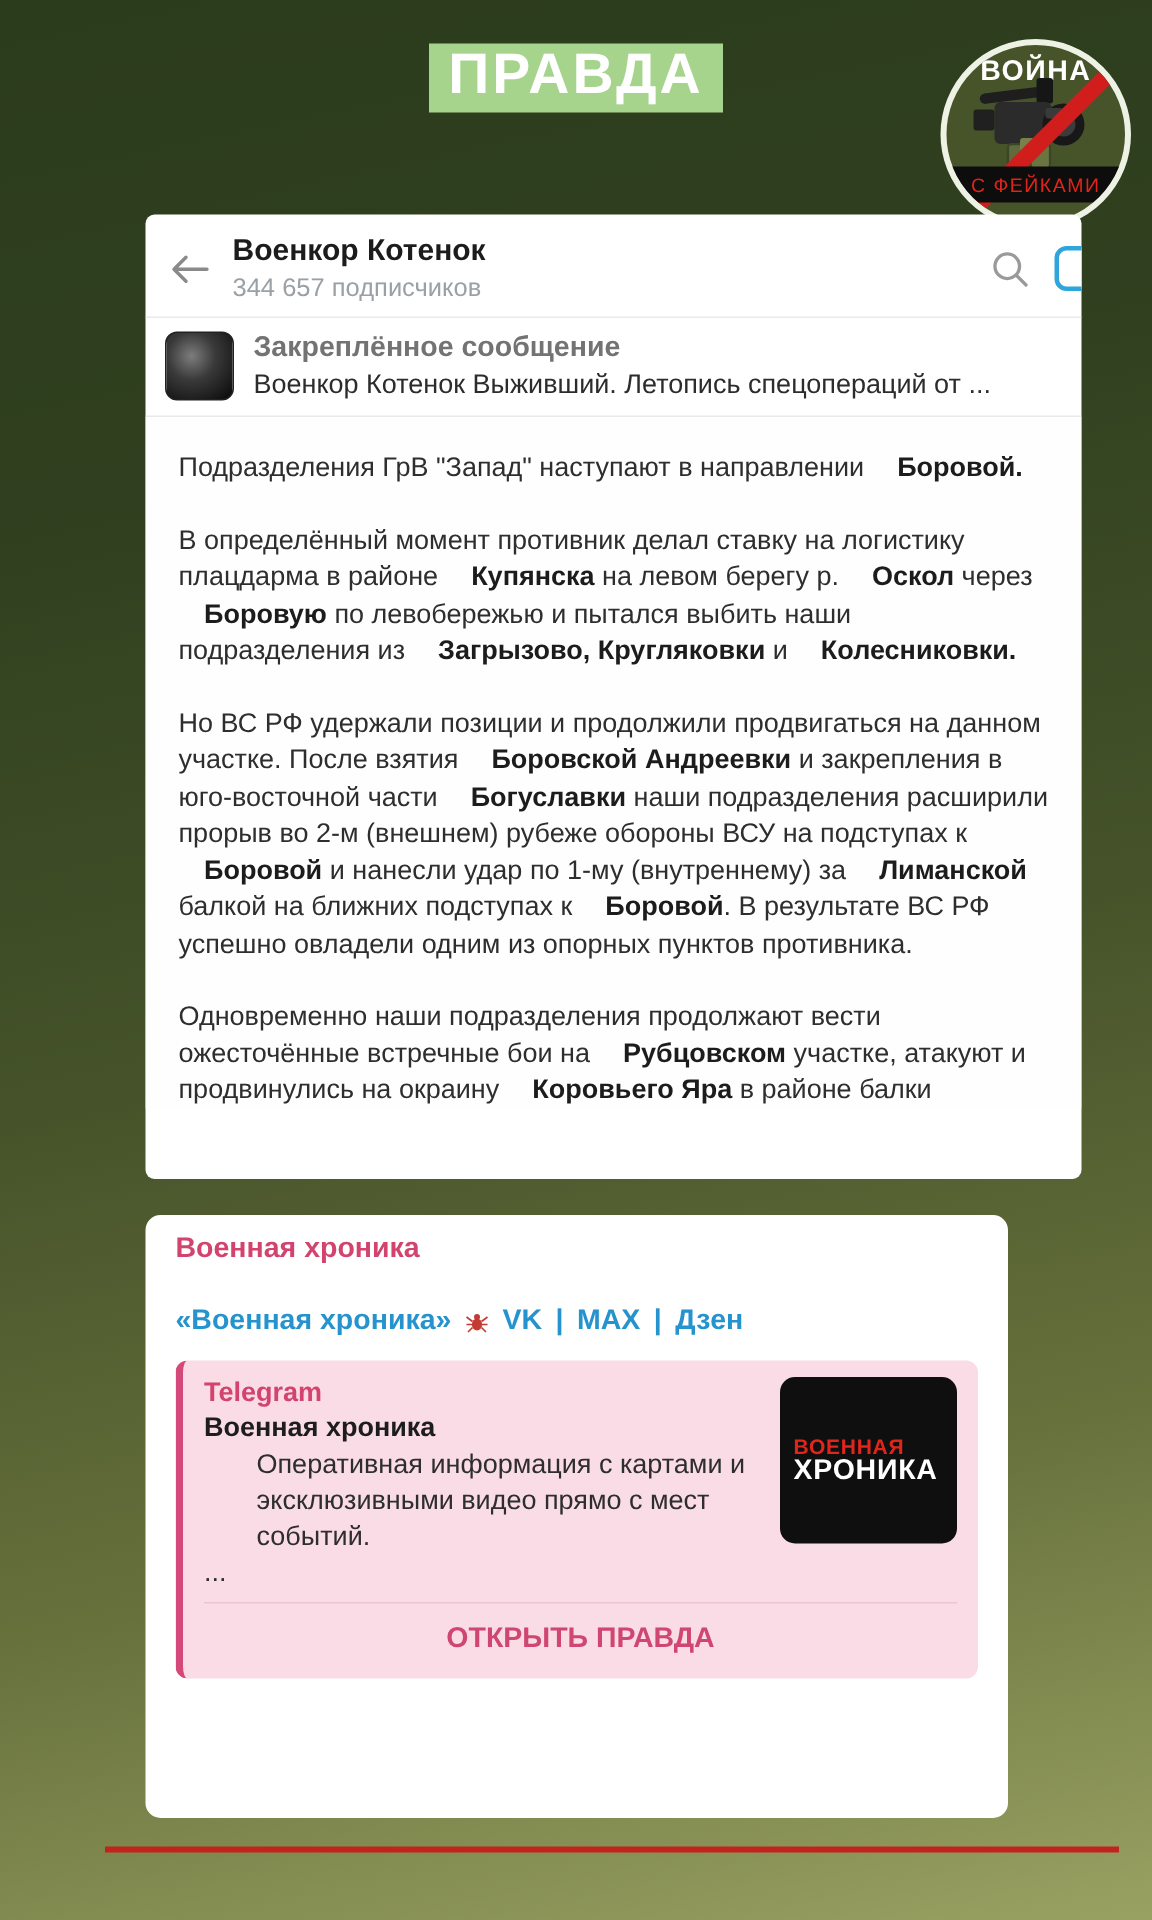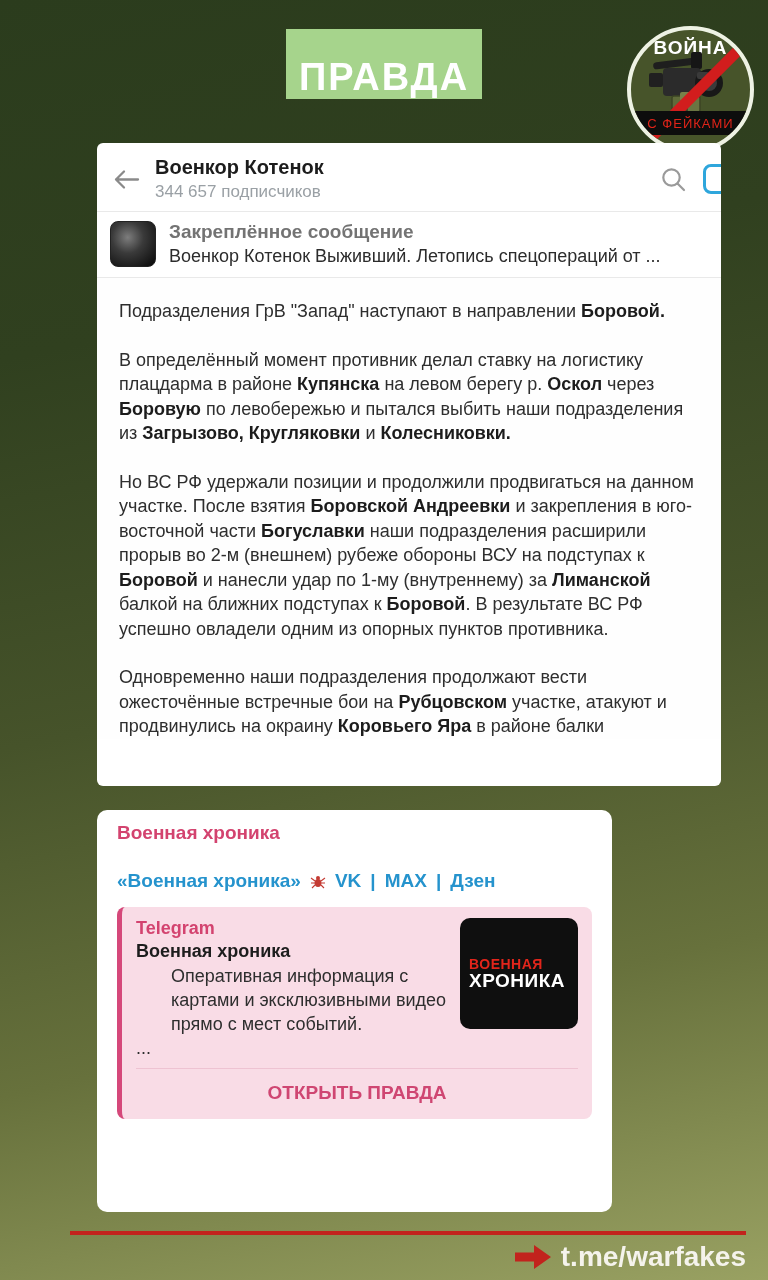--- a/index.html
+++ b/index.html
@@ -5,22 +5,22 @@
   * { margin:0; padding:0; box-sizing:border-box; }
   html,body { width:768px; }
   body { font-family:"Liberation Sans", sans-serif; }
   .page {
     position:relative; width:768px; height:1280px; overflow:hidden;
     background: linear-gradient(168deg, #2b3c1d 0%, #30401f 25%, #46532a 52%, #67713c 76%, #99a162 100%);
   }
 
   
   .truth-box {
-    position:absolute; left:286px; top:29px; width:196px; height:70px;
-    background:#a6d48c; display:flex; align-items:flex-end; justify-content:center;
+    position:absolute; left:286px; top:29px; width:196px; height:46px;
+    background:#a6d48c; display:flex; align-items:flex-start; justify-content:center;
   }
   .truth-box span { color:#fff; font-weight:bold; font-size:38px; letter-spacing:2px; }
 
   .logo-badge {
     position:absolute; left:627px; top:26px; width:127px; height:127px;
     border-radius:50%; background:#47542a; border:4px solid #eef2e4; overflow:hidden;
   }
   .logo-title { position:absolute; top:7px; width:100%; text-align:center;
     color:#fff; font-weight:bold; font-size:19px; letter-spacing:1px; }
   .logo-cam { position:absolute; left:8px; top:22px; }
@@ -46,25 +46,25 @@
   .divider { height:1px; background:#e9e9e9; }
   .pinned-row { display:flex; align-items:center; gap:13px; padding:9px 16px 10px 13px; }
   .avatar { width:46px; height:46px; border-radius:8px; flex:none;
     background: radial-gradient(circle at 38% 35%, #7d7d7d 0%, #3a3a3a 40%, #101010 90%);
     border:1px solid #222; }
   .pinned-texts { display:flex; flex-direction:column; gap:3px; overflow:hidden; }
   .pinned-label { color:#737373; font-size:19px; font-weight:bold; }
   .pinned-preview { color:#2c2c2c; font-size:18px; white-space:nowrap; }
   .msg-area { padding:21px 22px 0 22px; background:#fefefe; }
   .msg-area p { font-size:18px; line-height:24.5px; color:#2e2e2e; margin-bottom:24px; }
-  .msg-area .b, .rich .b { font-weight:bold; color:#1c1c1c; }
+  .msg-area .b, .rich .b { font-weight:bold; color:#1c1c1c;margin-left:17px; }
 
   
   .card2 {
-    position:absolute; left:97px; top:810px; width:515px; height:402px;
+    position:absolute; left:97px; top:810px; width:575px; height:402px;
     background:#fff; border-radius:10px; overflow:hidden; padding:12px 20px 0 20px;
   }
   .ch-name { color:#d3436f; font-size:19px; font-weight:bold; margin-bottom:4px; }
   .ch-text { font-size:18px; line-height:24.3px; color:#2e2e2e; }
   .links-row { margin-top:26px; display:flex; align-items:center; gap:9px;
     font-size:19px; font-weight:bold; color:#2593cd; }
   .links-row a { color:#2593cd; text-decoration:none; }
   .spider { display:flex; }
   .preview {
     margin-top:15px; background:#f9dce6; border-left:5px solid #d5487a;
@@ -183,20 +183,14 @@
           <div class="l1">ВОЕННАЯ</div>
           <div class="l2">ХРОНИКА</div>
         </div>
       </div>
       <div class="preview-divider"></div>
       <div class="open-btn">ОТКРЫТЬ ПРАВДА</div>
     </div>
   </div>
 
   <div class="red-line"></div>
-  <div class="footer-row">
-    <svg width="36" height="24" viewBox="0 0 36 24">
-      <path d="M0 7.5 h19 v-7.5 l17 12 -17 12 v-7.5 h-19 z" fill="#c2231d"></path>
-    </svg>
-    <span class="footer-link">t.me/warfakes</span>
-  </div>
 
 </div>
 
 </body></html>

